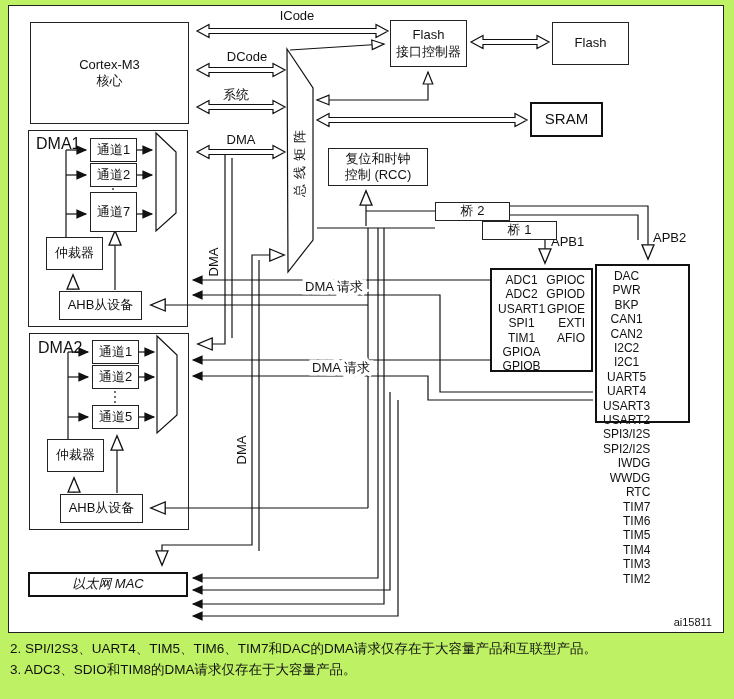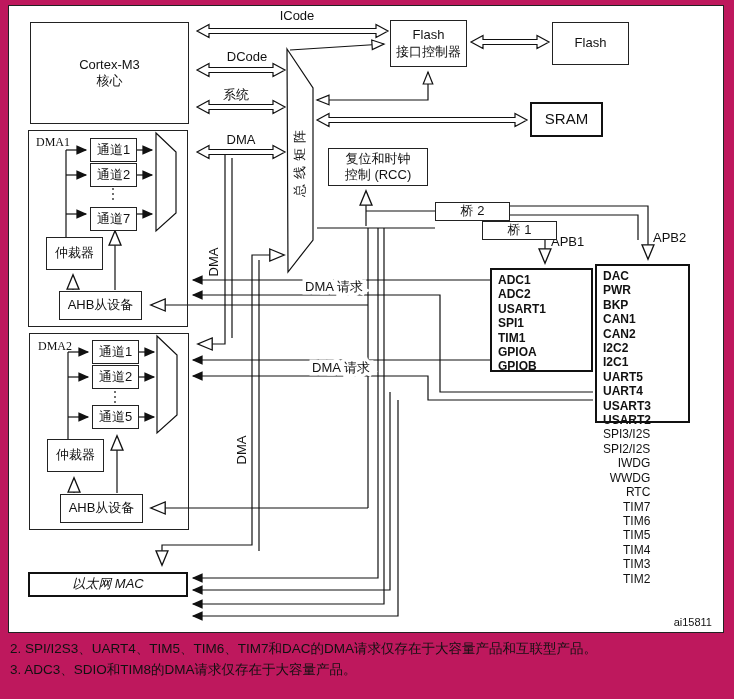--- a/index.html
+++ b/index.html
@@ -1,26 +1,26 @@
 <!DOCTYPE html>
 <html><head>
 <meta charset="utf-8">
 <style>
   html,body{margin:0;padding:0;background:#fff;}
   body{width:734px;height:699px;font-family:"Liberation Sans","DejaVu Sans",sans-serif;color:#111;}
-  #stage{position:relative;width:734px;height:699px;background:#be185d;overflow:hidden;}
+  #stage{position:relative;width:734px;height:699px;background:#bef264;overflow:hidden;}
   #wires{position:absolute;left:0;top:0;z-index:1;}
   .box{position:absolute;z-index:2;background:#fff;border:1.5px solid #222;box-sizing:border-box;
        display:flex;align-items:center;justify-content:center;text-align:center;font-size:13px;line-height:1.25;}
   .box.thick{border-width:2.5px;border-color:#111;}
   .box.hollow{background:transparent;justify-content:flex-start;align-items:flex-start;}
   .frame{position:absolute;left:8px;top:5px;width:716px;height:628px;border:1.5px solid #222;box-sizing:border-box;z-index:0;background:#fff;}
-  .blktitle{position:absolute;z-index:3;font-size:12px;font-family:Liberation Serif, serif;}
+  .blktitle{position:absolute;z-index:3;font-size:16px;}
   .periphbox{flex-direction:row;align-items:flex-start;justify-content:space-between;padding:3px 6px;font-size:12px;line-height:14.4px;}
-  .pcol-l{text-align:left;font-weight:bold;}
+  .pcol-l{text-align:center;}
   .pcol-r{text-align:right;}
   .notes{position:absolute;left:10px;top:638px;width:720px;z-index:2;font-size:13.5px;line-height:21px;}
   svg text{font-family:"Liberation Sans","DejaVu Sans",sans-serif;fill:#111;}
 </style>
 </head>
 <body>
 
 <div id="stage">
   <div class="frame"></div>
 
@@ -144,41 +144,48 @@
     </div>
   </div>
 
   <div class="box" style="left:435px;top:202px;width:75px;height:19px;">桥 2</div>
   <div class="box" style="left:435px;top:221px;width:75px;height:19px;margin-left:47px;">桥 1</div>
 
   <div class="box hollow" style="left:28px;top:130px;width:160px;height:197px;"></div>
   <div class="blktitle" style="left:36px;top:135px;">DMA1</div>
   <div class="box" style="left:90px;top:138px;width:47px;height:24px;">通道1</div>
   <div class="box" style="left:90px;top:163px;width:47px;height:24px;">通道2</div>
-  <div class="box" style="left:90px;top:207px;width:47px;height:24px;">通道7</div>
+  <div class="box" style="left:90px;top:192px;width:47px;height:40px;">通道7</div>
   <div class="box" style="left:46px;top:237px;width:57px;height:33px;">仲裁器</div>
   <div class="box" style="left:59px;top:291px;width:83px;height:29px;">AHB从设备</div>
 
   <div class="box hollow" style="left:29px;top:333px;width:160px;height:197px;"></div>
   <div class="blktitle" style="left:38px;top:339px;">DMA2</div>
   <div class="box" style="left:92px;top:340px;width:47px;height:24px;">通道1</div>
   <div class="box" style="left:92px;top:365px;width:47px;height:24px;">通道2</div>
   <div class="box" style="left:92px;top:405px;width:47px;height:24px;">通道5</div>
   <div class="box" style="left:47px;top:439px;width:57px;height:33px;">仲裁器</div>
   <div class="box" style="left:60px;top:494px;width:83px;height:29px;">AHB从设备</div>
 
   <div class="box thick periphbox" style="left:490px;top:268px;width:103px;height:104px;">
     <div class="pcol-l">
         <div>ADC1</div>
         <div>ADC2</div>
         <div>USART1</div>
         <div>SPI1</div>
         <div>TIM1</div>
         <div>GPIOA</div>
         <div>GPIOB</div>
+      </div>
+    <div class="pcol-r">
+        <div>GPIOC</div>
+        <div>GPIOD</div>
+        <div>GPIOE</div>
+        <div>EXTI</div>
+        <div>AFIO</div>
       </div>
   </div>
   <div class="box thick periphbox" style="left:595px;top:264px;width:95px;height:159px;flex-direction:column;">
     <div class="pcol-l">
         <div>DAC</div>
         <div>PWR</div>
         <div>BKP</div>
         <div>CAN1</div>
         <div>CAN2</div>
         <div>I2C2</div>

